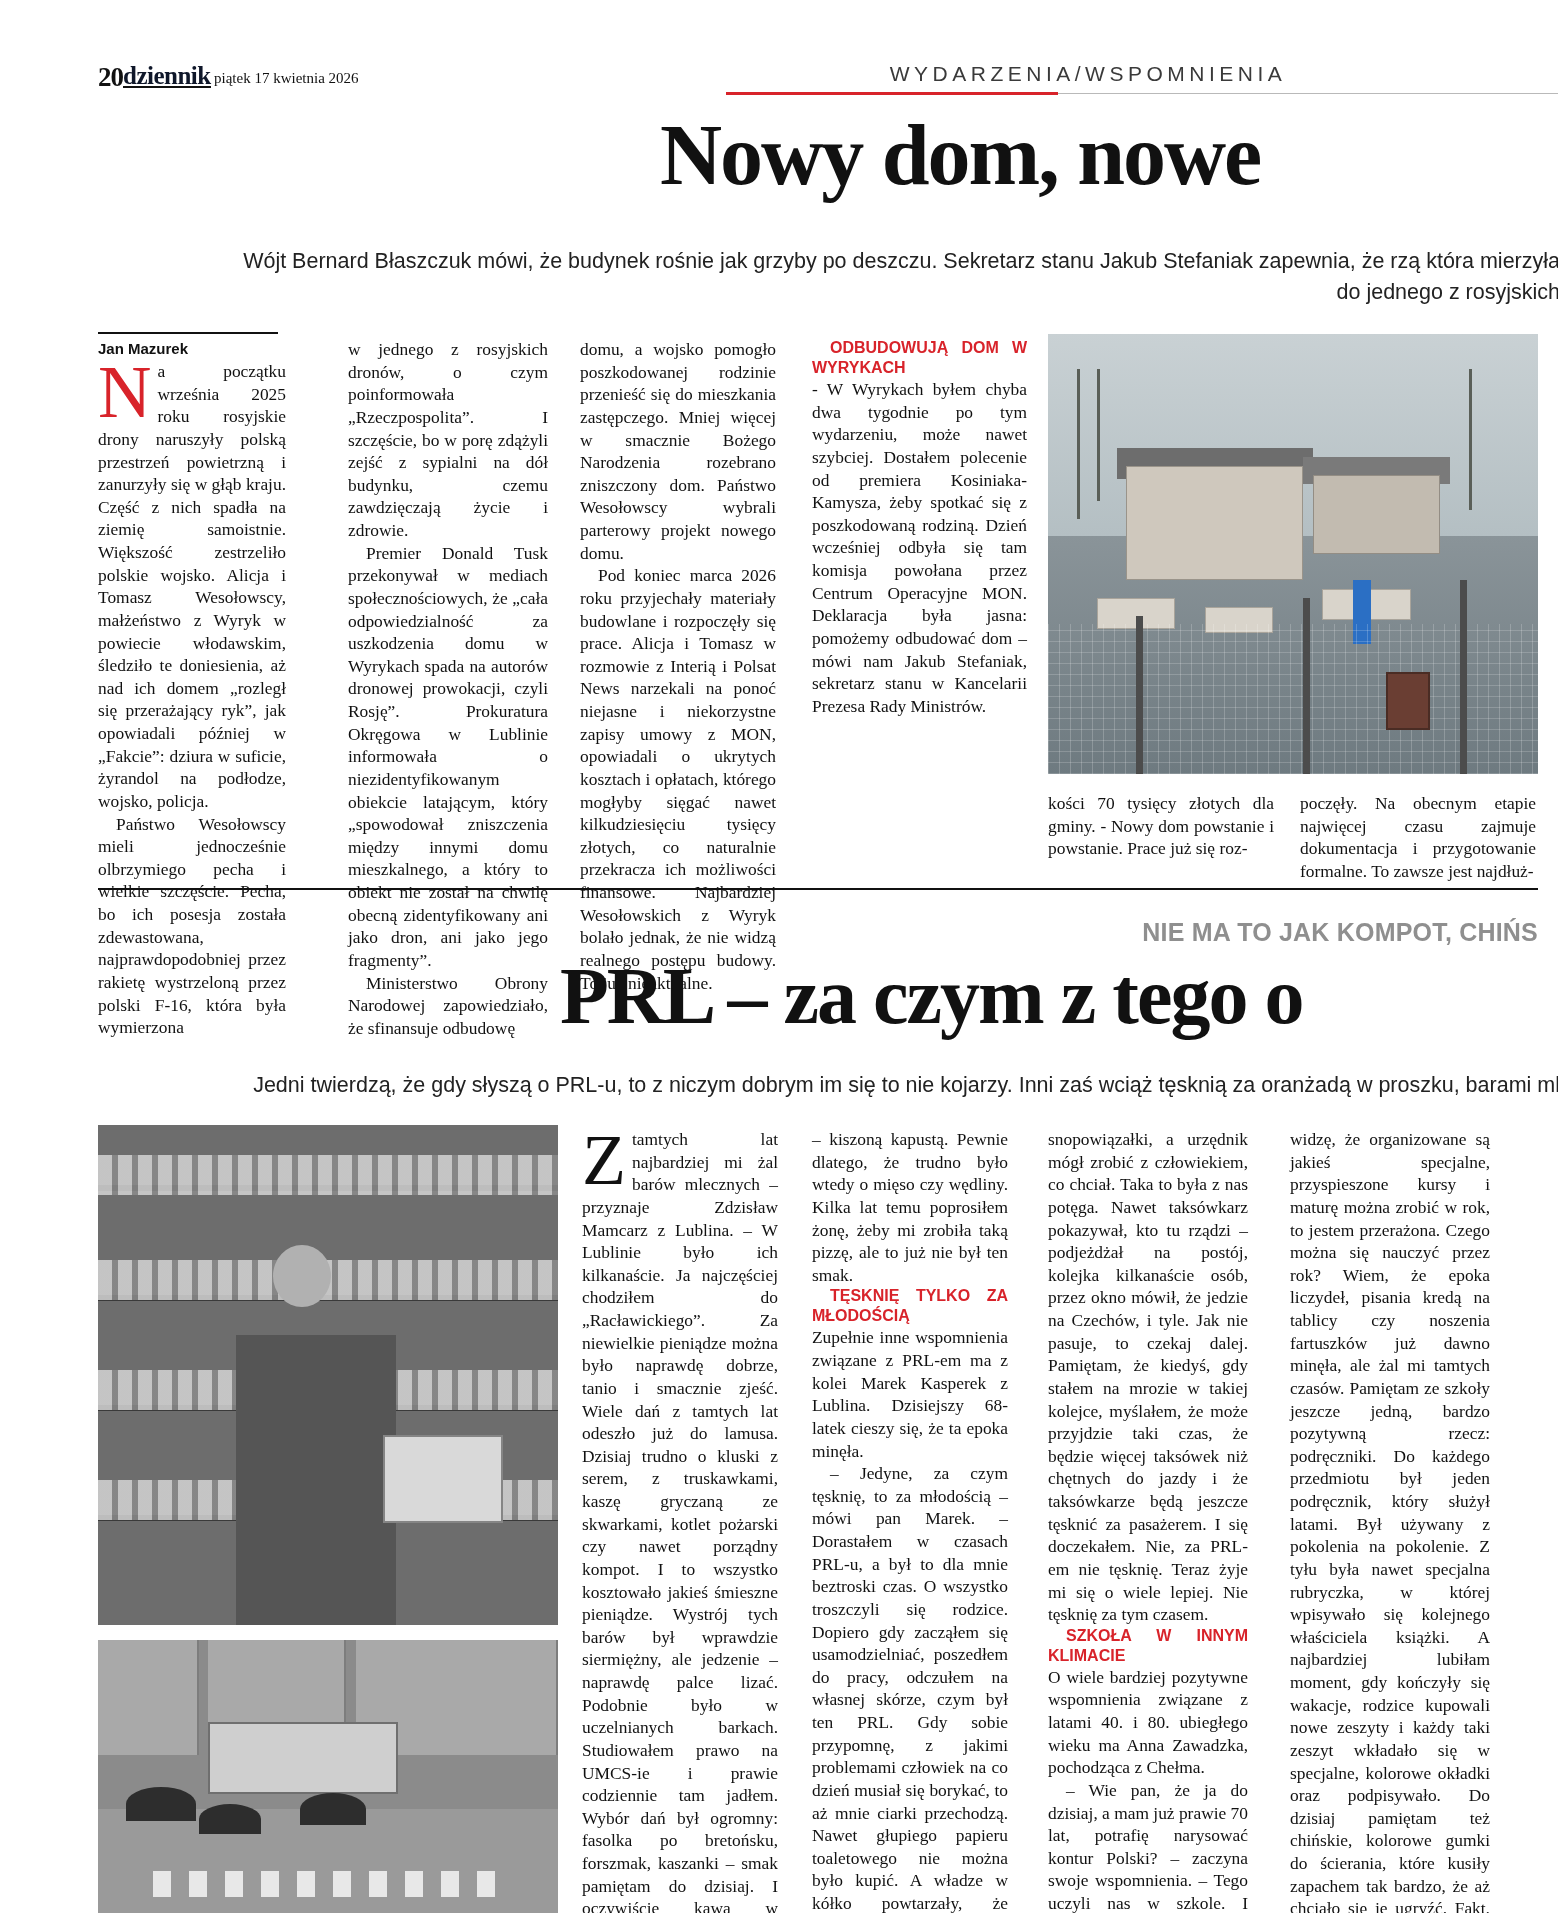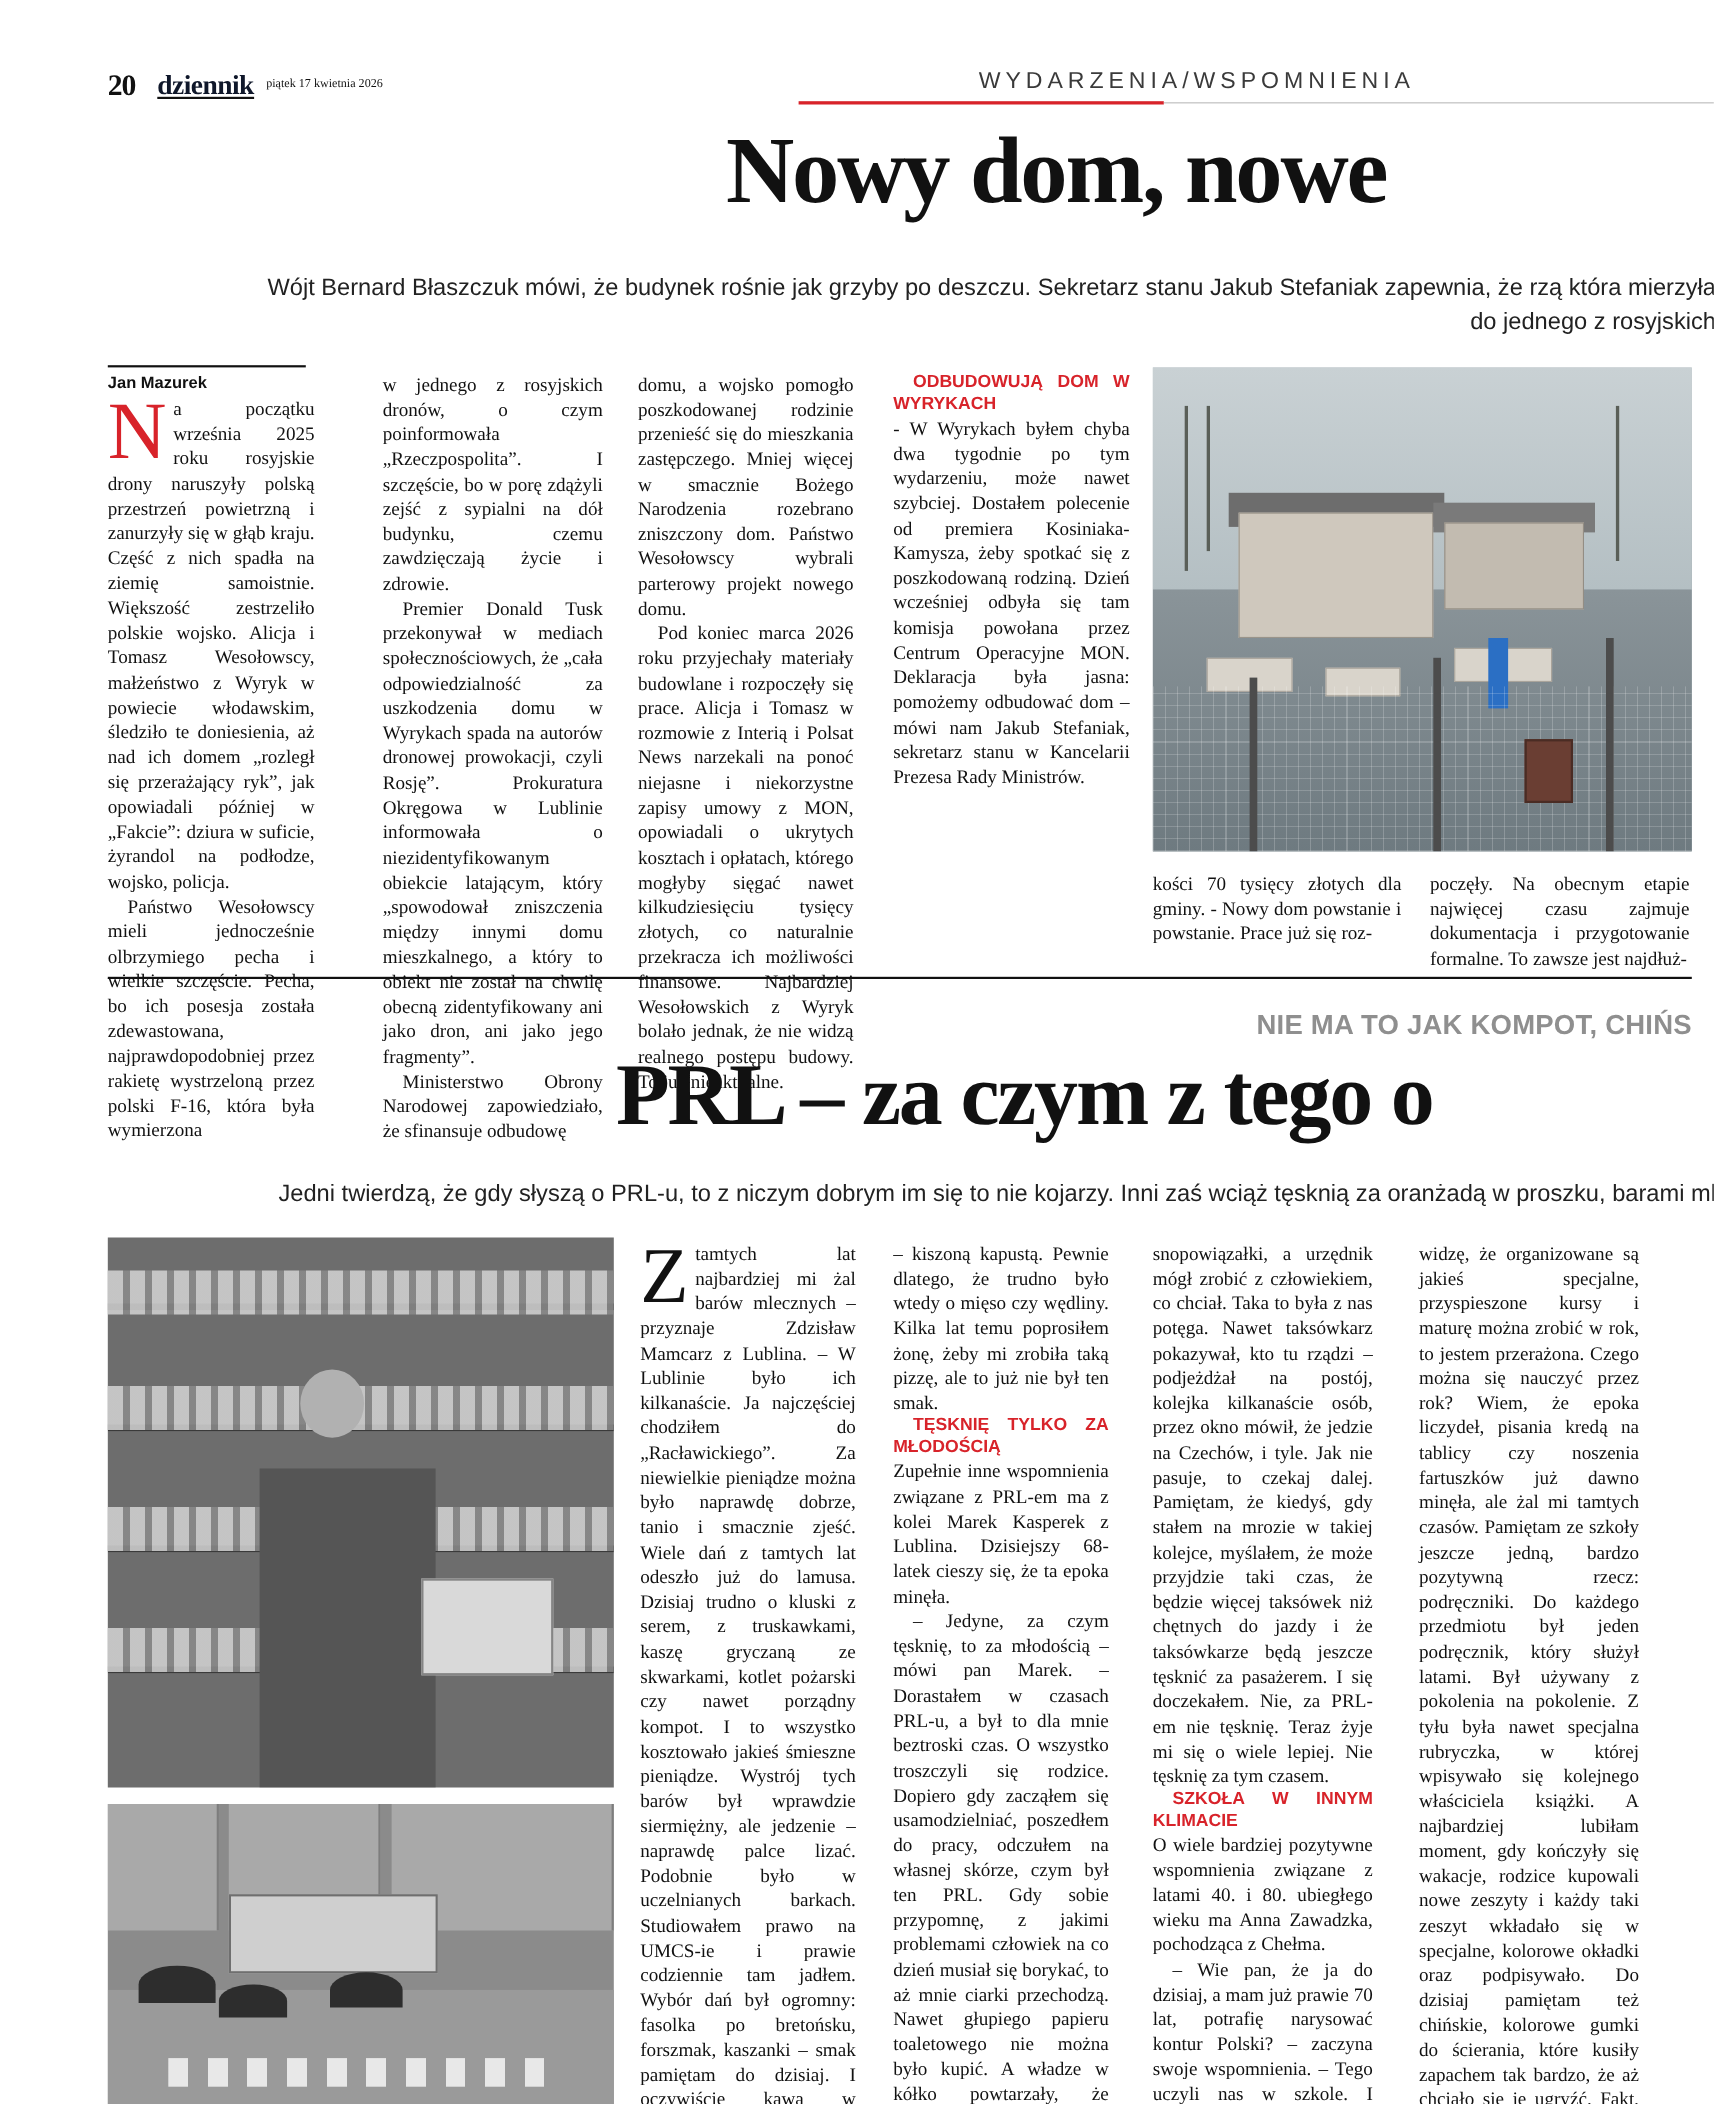--- a/index.html
+++ b/index.html
@@ -11,36 +11,36 @@
     color:#111;
     position:relative;
     overflow:hidden;
   }
   .page { position:relative; width:1558px; height:1913px; padding:0; }
 
   
   .masthead {
     position:absolute; left:98px; top:62px; width:1420px; height:40px;
   }
-  .mast-left { position:absolute; left:0; top:0; display:flex; align-items:center; gap:20px; }
+  .mast-left { position:absolute; left:0; top:0; display:flex; align-items:flex-start; gap:0; }
   .mast-num {
     font-family:"Liberation Serif", serif;
     font-size:27px; font-weight:700; color:#111; letter-spacing:-1px;
   }
   .mast-logo {
     font-family:"Liberation Serif", serif;
     font-size:25px; font-weight:700; color:#0f172a; letter-spacing:-0.5px;
     position:relative;
   }
   .mast-logo::after {
     content:""; position:absolute; left:0; right:0; bottom:2px; height:2px; background:#111;
   }
   .mast-date {
-    position:absolute; left:144px; top:8px;
-    font-size:11px; color:#111; font-family:"Liberation Serif", serif;
+    position:absolute; left:116px; top:8px;
+    font-size:15px; color:#111; font-family:"Liberation Serif", serif;
   }
   .mast-section {
     position:absolute; left:560px; top:0; width:860px; text-align:center;
     font-family:"Liberation Sans", sans-serif;
     font-size:21px; letter-spacing:4.5px; color:#3a3a3a; font-weight:400;
   }
   .mast-rule-red {
     position:absolute; left:628px; top:30px; width:332px; height:3px; background:#d8232a;
   }
   .mast-rule-grey {

